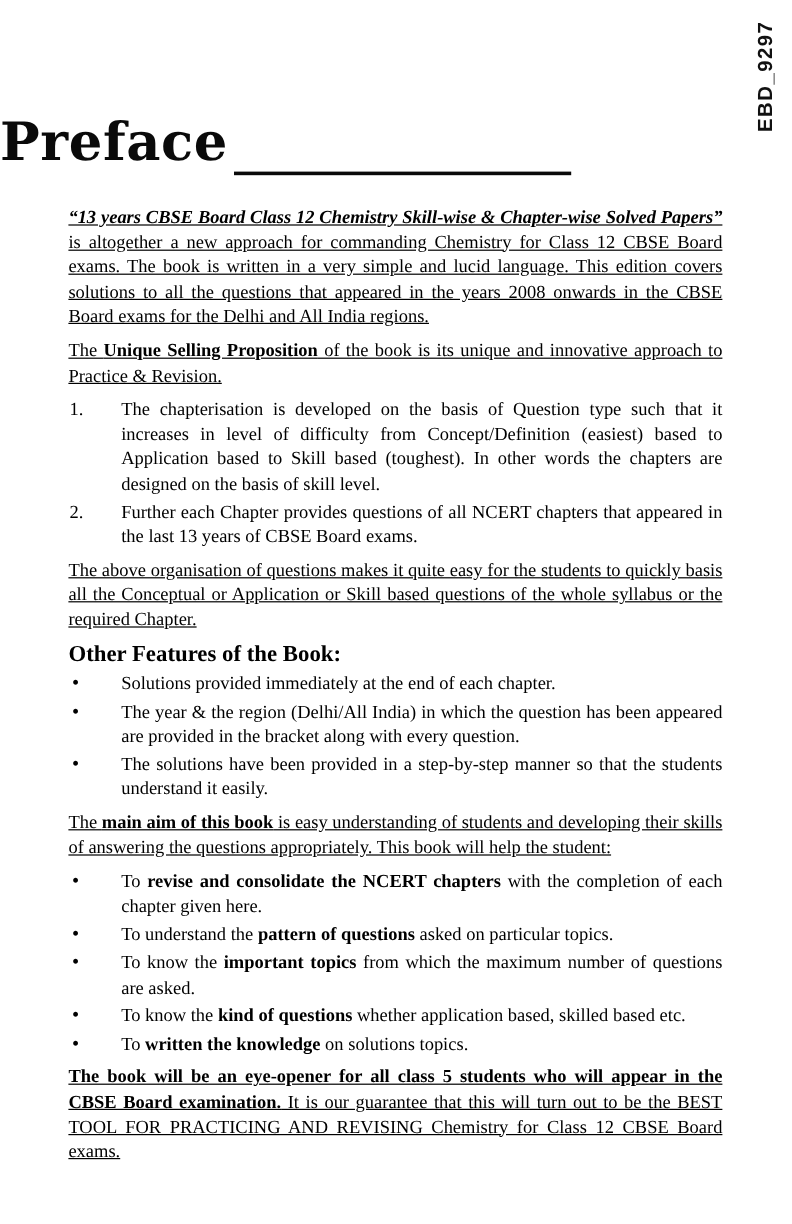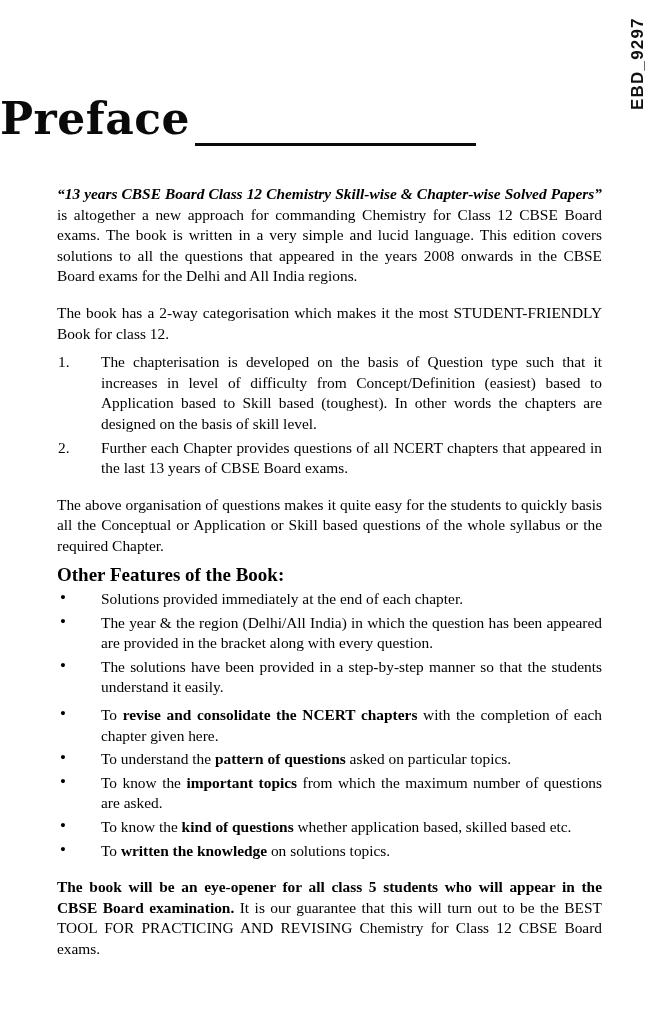--- a/index.html
+++ b/index.html
@@ -73,23 +73,24 @@
   #content {
     position: absolute;
     top: 168px;
     left: 57px;
     width: 545px;
     font-size: 15.4px;
     line-height: 20.6px;
   }
 
   p.para {
-    margin: 16px 0 8px 0;
+    margin: 4px 0 8px 0;
     text-align: justify;
     text-justify: inter-word;
+    text-decoration: underline;
   }
 
   .b { font-weight: bold; }
   .bi { font-weight: bold; font-style: italic; }
 
   h2.section-head {
     margin: 0 0 4px 0;
     font-size: 19px;
     line-height: 20.6px;
     font-weight: bold;
@@ -135,22 +136,22 @@
 
   <div id="title-block">
     <span class="title-text">Preface</span>
   </div>
   <div id="title-rule"></div>
 
   <div id="content">
 
     <p class="para"><span class="bi">“13 years CBSE Board Class 12 Chemistry Skill-wise &amp; Chapter-wise Solved Papers”</span><span> is altogether a new approach for commanding Chemistry for Class 12 CBSE Board exams. The book is written in a very simple and lucid language. This edition covers solutions to all the questions that appeared in the years 2008 onwards in the CBSE Board exams for the Delhi and All India regions.</span></p>
 
-
-    <p class="para">The book has a 2-way categorisation which makes it the most STUDENT-FRIENDLY Book for class 12.</p>
+    <p class="para"><span>The </span><span class="b">Unique Selling Proposition</span><span> of the book is its unique and innovative approach to Practice &amp; Revision.</span></p>
+
 
     <ol class="num-list">
       <li>
         <span class="marker">1.</span>
         <span>The chapterisation is developed on the basis of Question type such that it increases in level of difficulty from Concept/Definition (easiest) based to Application based to Skill based (toughest).  In other words the chapters are designed on the basis of skill level.</span>
       </li>
       <li>
         <span class="marker">2.</span>
         <span>Further each Chapter provides questions of all NCERT chapters that appeared in the last 13 years of CBSE Board exams.</span>
       </li>
@@ -168,20 +169,21 @@
       <li>
         <span class="marker">•</span>
         <span>The year &amp; the region (Delhi/All India) in which the question has been appeared are provided in the bracket along with every question.</span>
       </li>
       <li>
         <span class="marker">•</span>
         <span>The solutions have been provided in a step-by-step manner so that the students understand it easily.</span>
       </li>
     </ul>
 
+    <p class="para"><span>The </span><span class="b">main aim of this book</span><span> is easy understanding of students and developing their skills of answering the questions appropriately. This book will help the student:</span></p>
 
     <ul class="bullet-list">
       <li>
         <span class="marker">•</span>
         <span>To </span><span class="b">revise and consolidate the NCERT chapters</span><span> with the completion of each chapter given here.</span>
       </li>
       <li>
         <span class="marker">•</span>
         <span>To understand the </span><span class="b">pattern of questions</span><span> asked on particular topics.</span>
       </li>

